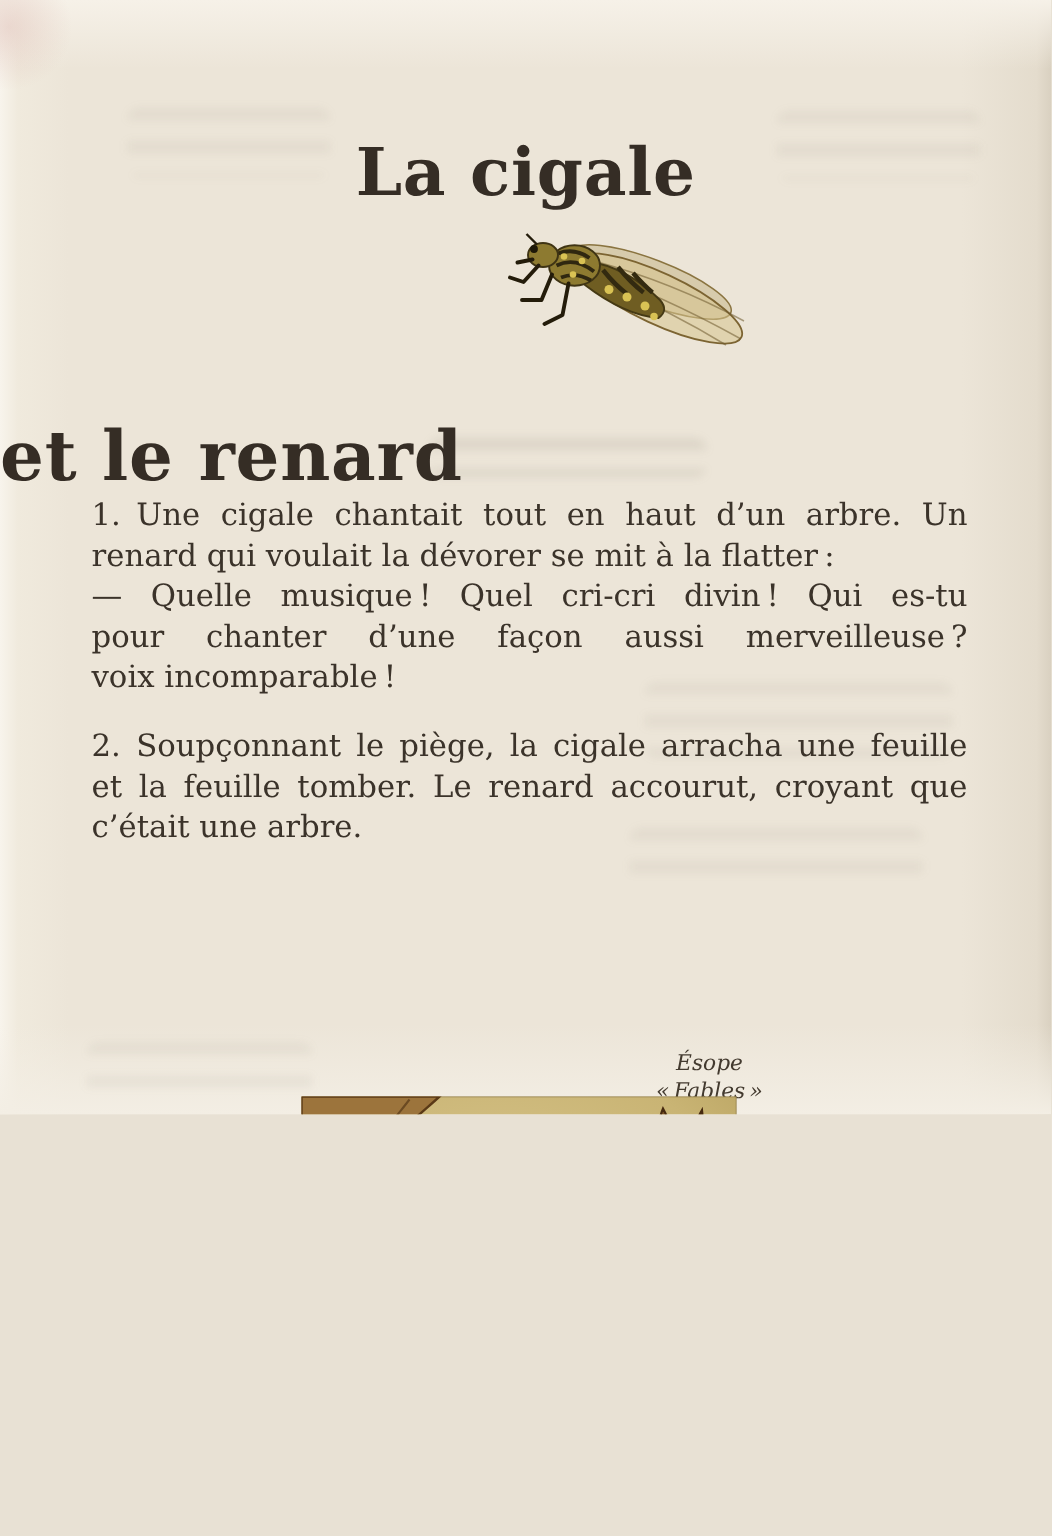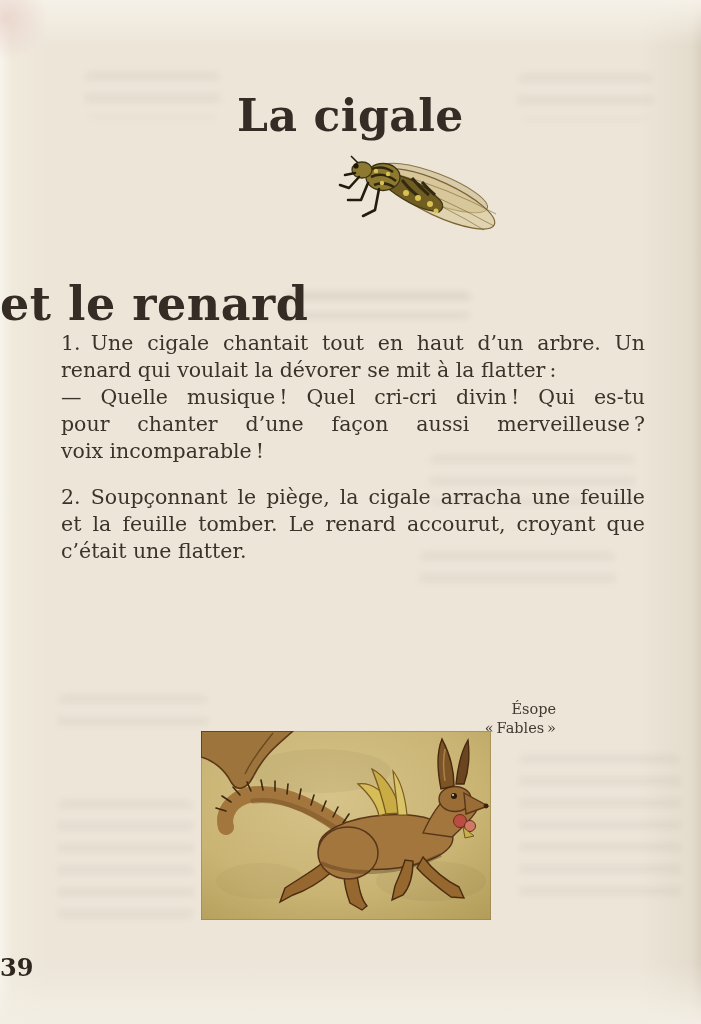--- a/index.html
+++ b/index.html
@@ -1,18 +1,18 @@
 <!DOCTYPE html>
 <html lang="fr"><head>
 <meta charset="utf-8">
 <style>
   html,body{margin:0;padding:0;background:#e8e1d4;}
   .page{
     position:relative;
-    width:701px;height:1024px;
+    width:701px;height:743px;
     margin:0 auto;
     overflow:hidden;
     font-family:"DejaVu Serif","Liberation Serif",serif;
     color:#3b332a;
     background:
       radial-gradient(circle at 6px 18px, rgba(214,170,164,.35), rgba(214,170,164,0) 42px),
       linear-gradient(180deg, #f6f1e8 0px, rgba(246,241,232,0) 46px),
       linear-gradient(0deg, #f3eee4 0px, rgba(243,238,228,0) 60px),
       linear-gradient(90deg, #f8f4ec 0px, #f0eadd 12px, rgba(236,229,216,0) 46px),
       linear-gradient(270deg, #d9d0c0 0px, #e4dccd 10px, rgba(236,229,216,0) 60px),
@@ -33,21 +33,21 @@
   .fable{
     position:absolute;left:61px;top:330px;width:584px;
     font-size:20.5px;line-height:27px;
   }
   .paragraph{margin:0 0 19px 0;}
   .line{text-align:justify;text-align-last:justify;}
   .line.last{text-align-last:left;}
   
   .attribution{
     position:absolute;left:390px;top:700px;width:166px;
-    text-align:right;font-size:14.5px;line-height:19px;
+    text-align:center;font-style:italic;font-size:14.5px;line-height:19px;
     color:#433a2f;
   }
   
   .cicada-fig{position:absolute;left:336px;top:138px;width:172px;height:104px;}
   .fox-fig{position:absolute;left:201px;top:731px;width:290px;height:189px;}
   .fox-fig svg{display:block;}
   
   .pagenum{
     position:absolute;left:0;top:953px;width:688px;
     text-align:left;font-size:24px;font-weight:bold;color:#2e2720;
@@ -109,21 +109,21 @@
       <div class="paragraph">
         <div class="line">1. Une cigale chantait tout en haut d’un arbre. Un</div>
         <div class="line last">renard qui voulait la dévorer se mit à la flatter :</div>
         <div class="line">— Quelle musique ! Quel cri-cri divin ! Qui es-tu</div>
         <div class="line">pour chanter d’une façon aussi merveilleuse ?</div>
         <div class="line last">voix incomparable !</div>
       </div>
       <div class="paragraph">
         <div class="line">2. Soupçonnant le piège, la cigale arracha une feuille</div>
         <div class="line">et la feuille tomber. Le renard accourut, croyant que</div>
-        <div class="line last">c’était une flatter.</div>
+        <div class="line last">c’était une arbre.</div>
       </div>
     </div>
 
   <div class="attribution">
     <div>Ésope</div>
     <div>« Fables »</div>
   </div>
 
   <div class="fox-fig">
     <svg width="290" height="189" viewBox="0 0 290 189" xmlns="http://www.w3.org/2000/svg">

